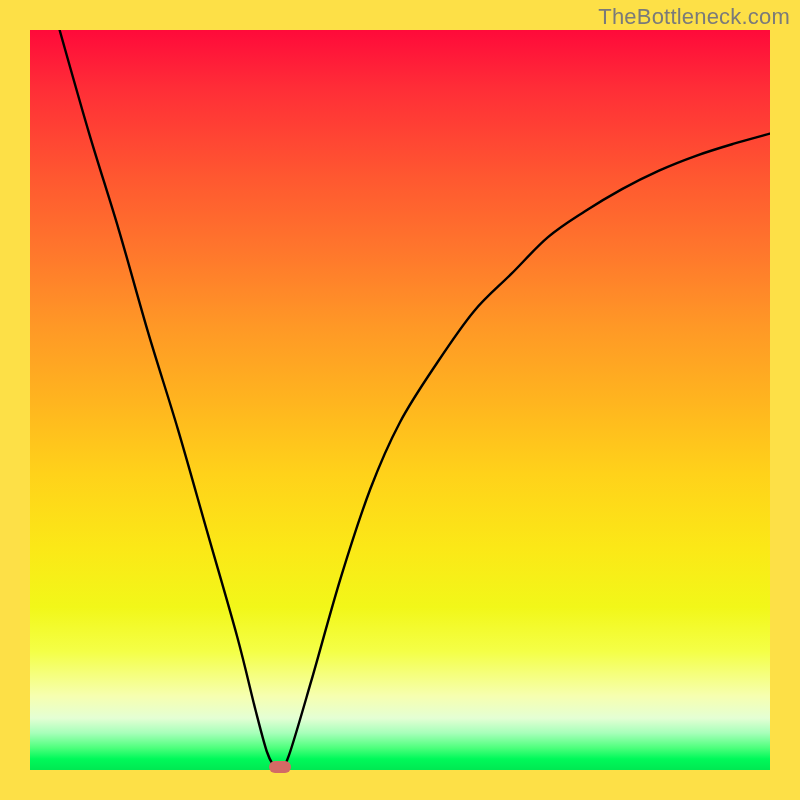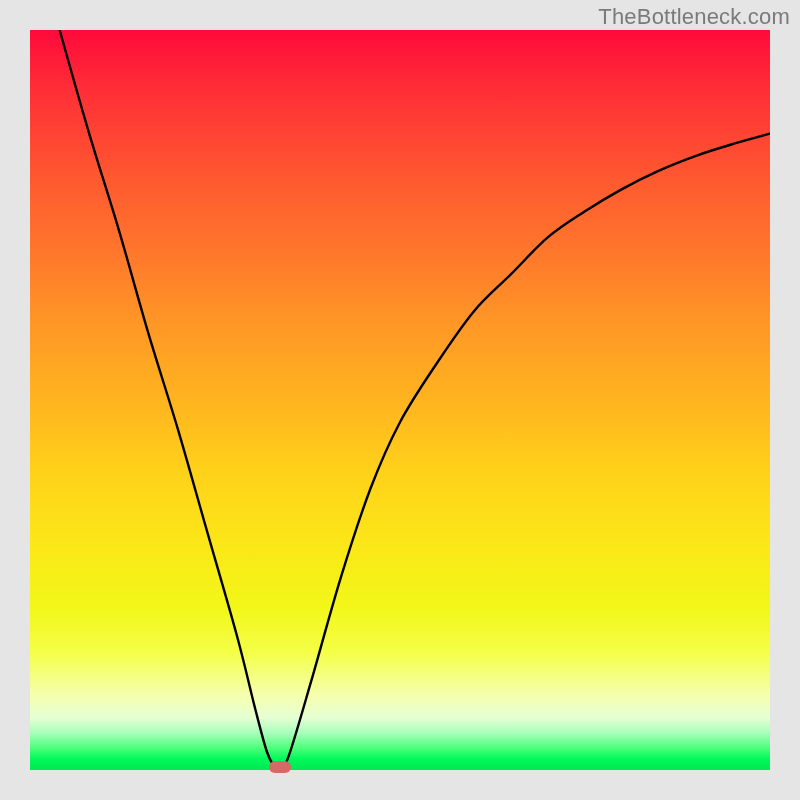--- a/index.html
+++ b/index.html
@@ -8,21 +8,21 @@
     width: 800px;
     height: 800px;
     background: #000;
     overflow: hidden;
     font-family: Arial, Helvetica, sans-serif;
   }
   .container {
     position: relative;
     width: 800px;
     height: 800px;
-    background: #e5e5e5;
+    background: #fde047;
   }
   .plot-area {
     position: absolute;
     left: 30px;
     top: 30px;
     width: 740px;
     height: 740px;
     background: linear-gradient(to bottom,
       #ff0a3a 0%,
       #ff2e37 8%,

